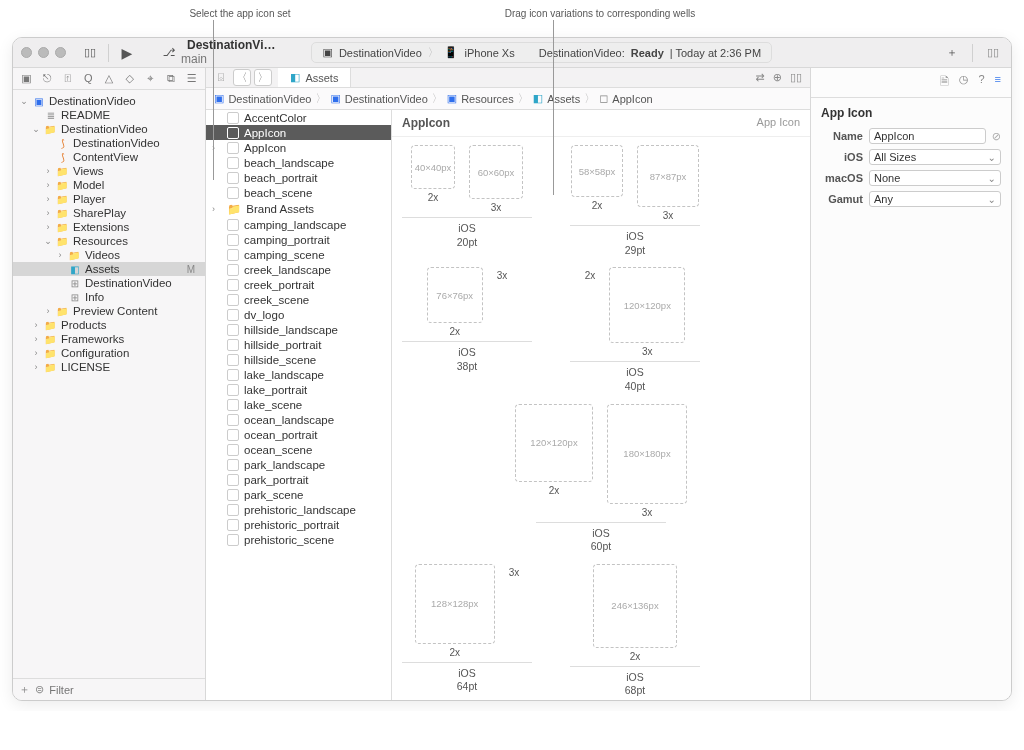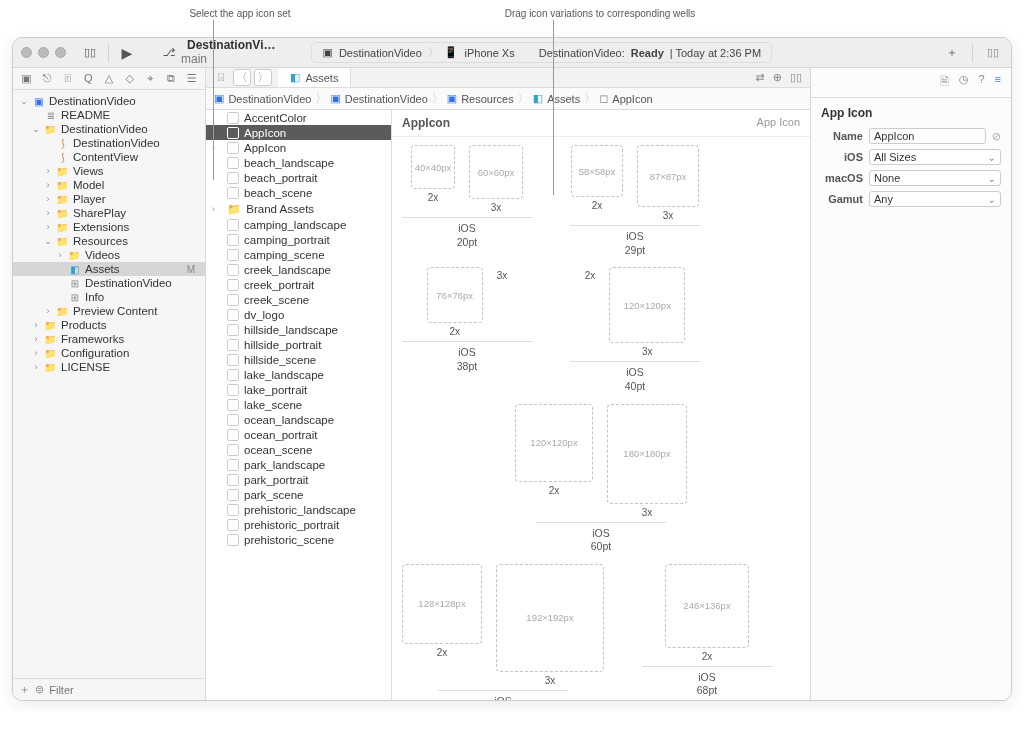--- a/index.html
+++ b/index.html
@@ -522,21 +522,20 @@
                 </div>
               </div>
               <div class="icon-group">
                 <div class="icon-set">
                   <div class="wells">
                     <div class="well-col">
                       <div class="well w128">128×128px</div>
                       <div class="scale-lbl">2x</div>
                     </div>
                     <div class="well-col">
-                      <div class="well w192">192×192px</div>
                       <div class="scale-lbl">3x</div>
                     </div>
                   </div>
                   <div class="divider"></div>
                   <div class="plat-lbl">iOS<br>64pt</div>
                 </div>
                 <div class="icon-set">
                   <div class="wells">
                     <div class="well-col">
                       <div class="well w136">246×136px</div>

